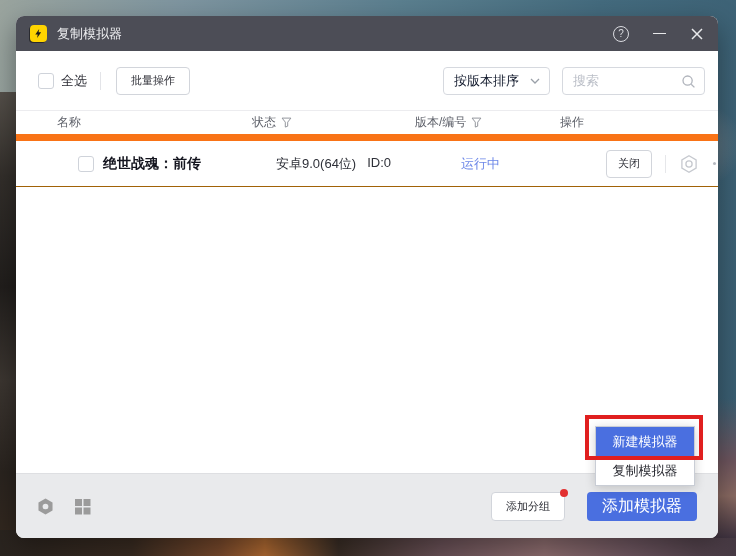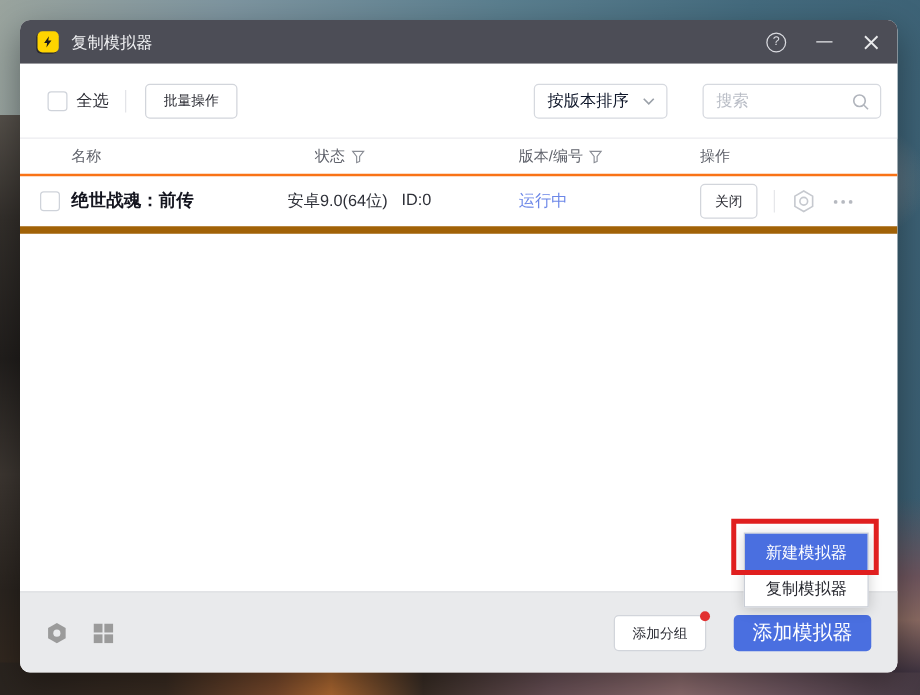--- a/index.html
+++ b/index.html
@@ -40,33 +40,33 @@
   .checkbox { width:16px; height:16px; background:#fff; border:1px solid #cfd3da; border-radius:3px; flex:0 0 auto; }
   .sel-label { font-size:13px; color:#2c2d35; margin:0 13px 0 7px; }
   .v-divider { width:1px; height:18px; background:#e3e4e8; }
   .btn-plain { height:28px; padding:0 14px; background:#fff; border:1px solid #d2d5db; border-radius:4px;
     font-size:11px; color:#2c2d35; display:inline-flex; align-items:center; cursor:pointer; }
   .batch-btn { margin-left:15px; }
   .toolbar-right { margin-left:auto; display:flex; align-items:center; gap:12px; }
   .sort-select { width:107px; height:28px; border:1px solid #d6d9df; border-radius:4px; background:#fff;
     display:flex; align-items:center; justify-content:space-between; padding:0 9px 0 10px;
     font-size:13px; color:#0f172a; cursor:pointer; }
-  .search-box { position:relative; width:143px; height:28px; border:1px solid #d6d9df; border-radius:4px; background:#fff;margin-left:16px; }
+  .search-box { position:relative; width:143px; height:28px; border:1px solid #d6d9df; border-radius:4px; background:#fff; }
   .search-box input { width:100%; height:100%; border:none; outline:none; background:transparent;
     padding:0 30px 0 10px; font-size:13px; color:#2c2d35; font-family:inherit; }
   .search-box input::placeholder { color:#b9bdc6; }
   .search-icon { position:absolute; right:8px; top:6px; }
 
   
   .grid-cols { display:grid; grid-template-columns:41px 173px 185px 145px 1fr; align-items:center; }
-  .thead { height:31px; border-top:1px solid #ececef; border-bottom:2px solid #f97316;
+  .thead { height:31px; border-top:1px solid #ececef; border-bottom:7px solid #f97316;
     font-size:12px; color:#5f626b; }
   .th { display:flex; align-items:center; gap:5px; }
   .th-status { padding-left:22px; }
-  .trow { height:46px; border-bottom:6px solid #a16207; }
+  .trow { height:46px; border-bottom:1px solid #a16207;padding-left:46px; }
   .row-check { margin-left:16px; }
   .cell-name { font-size:14px; font-weight:bold; color:#14151f; }
   .cell-version { font-size:13px; color:#2e3038; display:flex; gap:11px; }
   .cell-status { font-size:13px; color:var(--status-running,#6c87e8); }
   .cell-ops { display:flex; align-items:center; }
   .close-row-btn { width:46px; justify-content:center; padding:0; }
   .ops-divider { width:1px; height:18px; background:#e6e7ea; margin:0 13px; }
   .row-gear { cursor:pointer; display:flex; }
   .more-dots { display:flex; gap:3px; margin-left:14px; cursor:pointer; }
   .more-dots i { width:3px; height:3px; border-radius:50%; background:#b6b9c0; }

